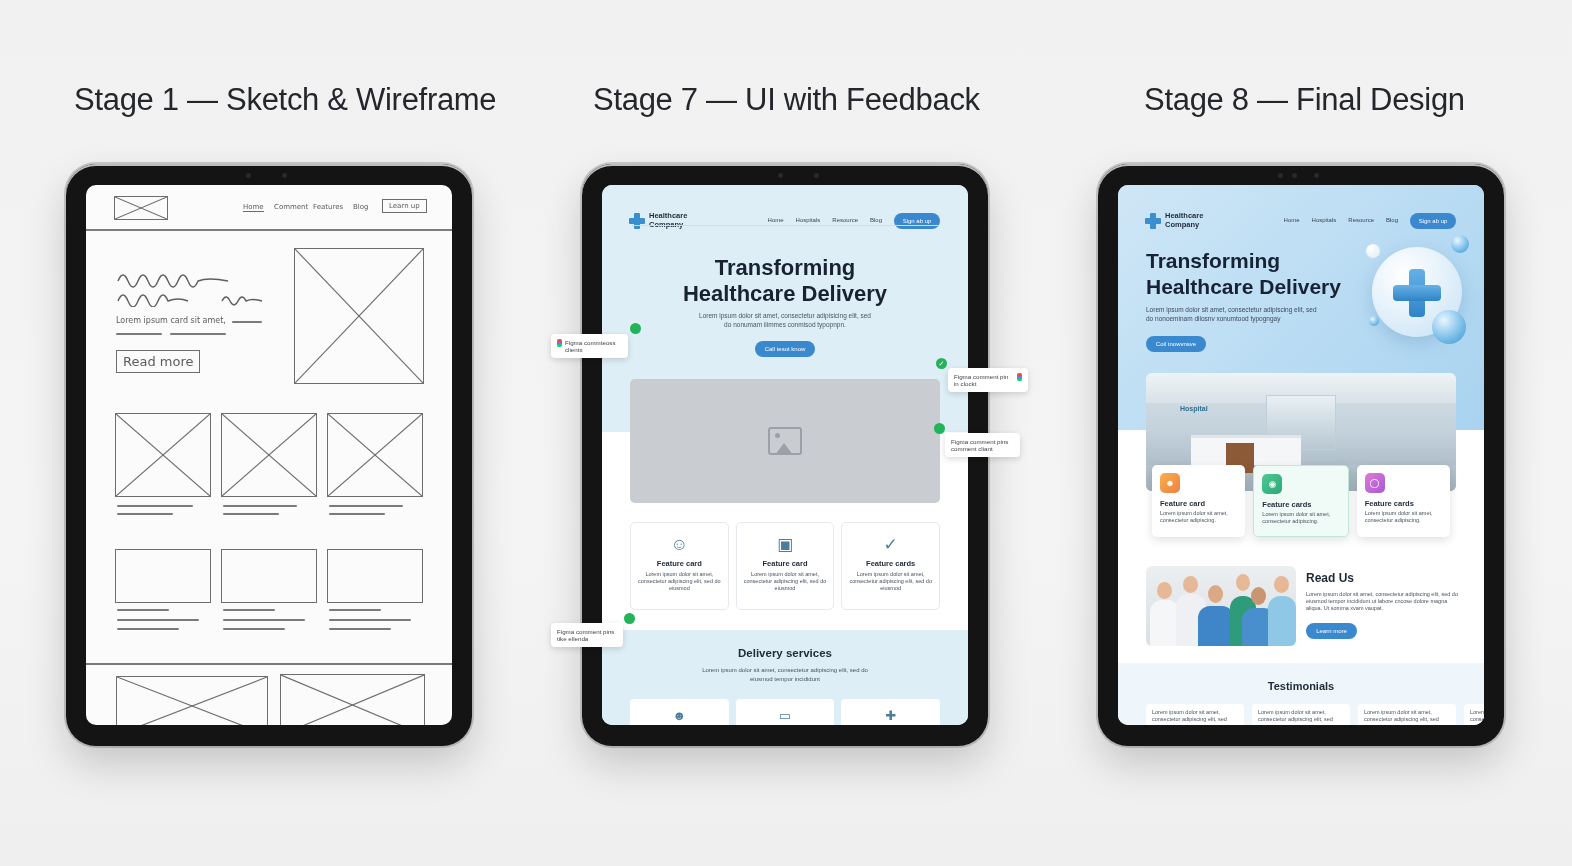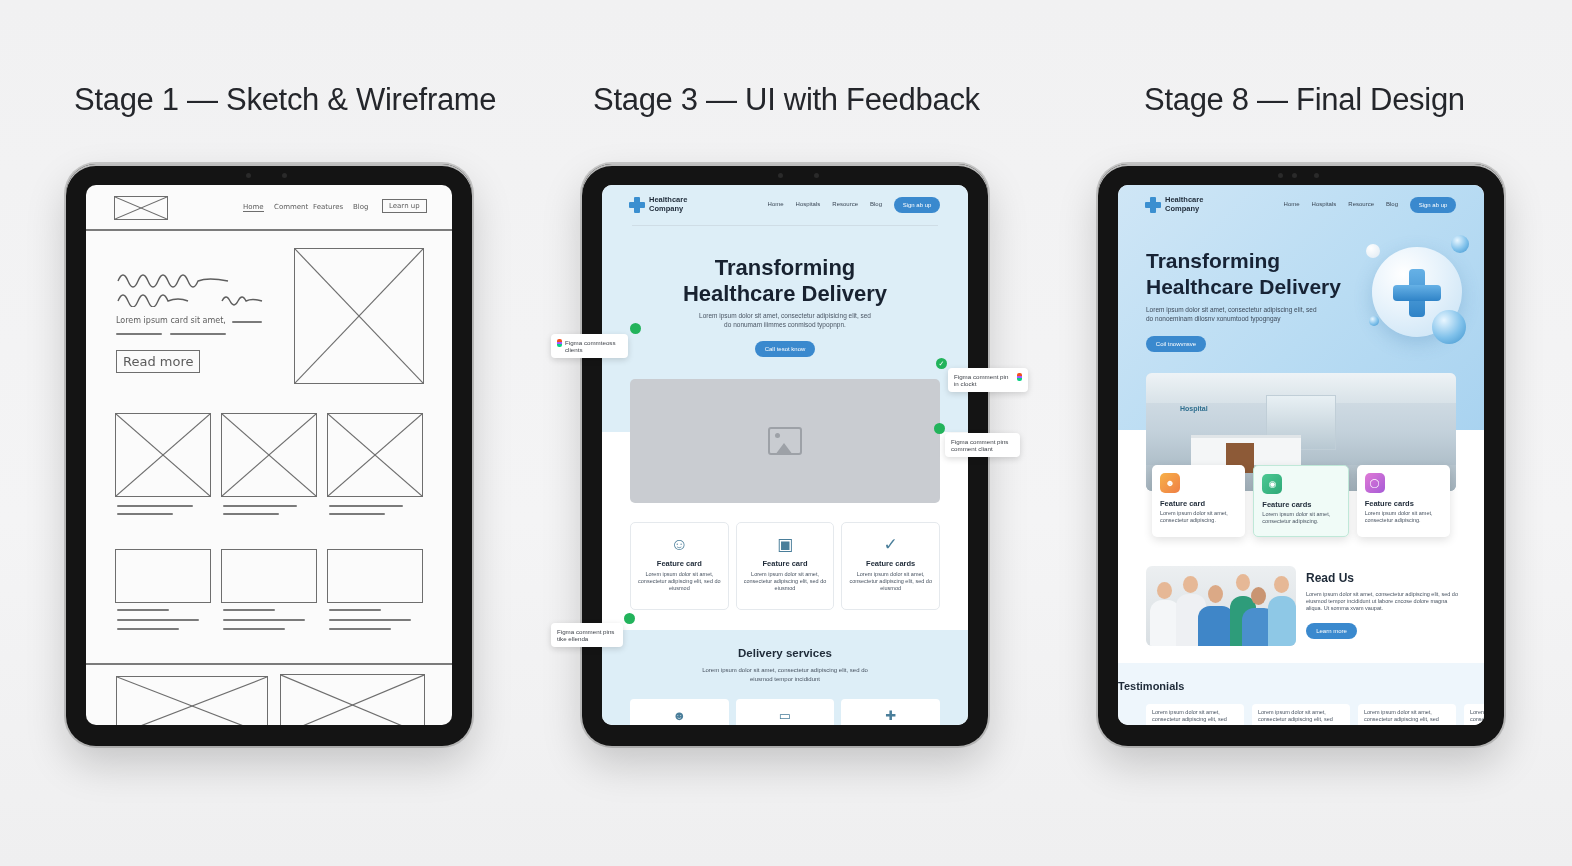--- a/index.html
+++ b/index.html
@@ -27,21 +27,21 @@
   }
 
   
   .s1 { background: #fbfbfb; }
   .sk-box { position: absolute; border: 1.5px solid #6e6e6e; }
   .sk-text { position: absolute; font-family: "DejaVu Sans", sans-serif; color: #5c5c5c; font-size: 9px; }
   .sk-line { position: absolute; height: 1.5px; background: #7a7a7a; border-radius: 1px; }
   .sk-hr { position: absolute; left: 0; right: 0; height: 1.5px; background: #7b7b7b; }
 
   
-  .nav { position: absolute; left: 0; right: 0; top: 0; height: 42px; }
+  .nav { position: absolute; left: 0; right: 0; top: 16px; height: 42px; }
   .logo { position: absolute; left: 27px; top: 11px; display: flex; align-items: center; gap: 4px; }
   .logo-mark { width: 16px; height: 16px; position: relative; }
   .logo-mark::before, .logo-mark::after { content: ""; position: absolute; background: #3b8fd0; border-radius: 1px; }
   .logo-mark::before { left: 5px; top: 0; width: 6px; height: 16px; }
   .logo-mark::after { left: 0; top: 5px; width: 16px; height: 6px; }
   .logo-text { font-size: 7.5px; font-weight: 700; color: #1e2a38; line-height: 8.5px; width: 48px; }
   .nav-links { position: absolute; right: 86px; top: 16px; display: flex; gap: 12px; font-size: 6px; color: #3a4655; }
   .nav-btn { position: absolute; right: 28px; top: 12px; width: 46px; height: 16px; border-radius: 9px; background: #3a89ce; color: #fff; font-size: 6px; display: flex; align-items: center; justify-content: center; }
   .cta { border-radius: 9px; background: #3a89ce; color: #fff; font-size: 6px; display: flex; align-items: center; justify-content: center; position: absolute; }
 
@@ -94,29 +94,29 @@
   .s3-card.green { background: #f0fbf7; border: 1px solid #bfe8d8; }
   .s3-card .badge { width: 20px; height: 20px; border-radius: 5px; color: #fff; font-size: 9px; text-align: center; line-height: 20px; }
   .s3-card .t { font-size: 7.5px; font-weight: 700; color: #1e2a38; margin-top: 6px; }
   .s3-card .d { font-size: 5.5px; color: #485361; line-height: 7px; margin-top: 2px; }
   .s3-team { position: absolute; left: 28px; top: 381px; width: 150px; height: 80px; border-radius: 6px; overflow: hidden; background: linear-gradient(180deg, #eceff1, #d9dfe3); }
   .person { position: absolute; bottom: 0; border-radius: 12px 12px 0 0; }
   .head { position: absolute; border-radius: 50%; background: #e6b896; }
   .s3-about-h { position: absolute; left: 188px; top: 386px; font-size: 12px; font-weight: 700; color: #1e2a38; }
   .s3-about-d { position: absolute; left: 188px; top: 406px; width: 155px; font-size: 5.5px; color: #485361; line-height: 7px; }
   .s3-test-band { position: absolute; left: 0; right: 0; top: 478px; height: 70px; background: #eef6fc; }
-  .s3-test-h { position: absolute; left: 0; right: 0; top: 495px; font-size: 11px; font-weight: 700; color: #1e2a38; }
+  .s3-test-h { position: absolute; left: 0; right: 0; top: 495px; text-align: center; font-size: 11px; font-weight: 700; color: #1e2a38; }
   .s3-test-row { position: absolute; left: 28px; top: 519px; display: flex; gap: 8px; }
   .s3-test-row .tc { width: 98px; height: 30px; background: #fff; border-radius: 4px; font-size: 5.5px; color: #485361; line-height: 7px; padding: 5px 6px; }
 </style>
 </head>
 <body>
 
 <div class="stage-title" style="left:74px;">Stage 1 — Sketch &amp; Wireframe</div>
-<div class="stage-title" style="left:593px;">Stage 3 — UI with Feedback</div>
+<div class="stage-title" style="left:593px;">Stage 7 — UI with Feedback</div>
 <div class="stage-title" style="left:1144px;">Stage 8 — Final Design</div>
 
 <div class="tablet" style="left:66px;">
   <div class="cam" style="left:180px;"></div>
   <div class="cam" style="left:216px;"></div>
   <div class="screen s1">
 
     <svg class="sk-box" style="left:28px;top:11px;width:54px;height:24px;" viewBox="0 0 54 24" preserveAspectRatio="none">
         <line x1="0" y1="0" x2="54" y2="24" stroke="#6e6e6e" stroke-width="1.2"></line>
         <line x1="54" y1="0" x2="0" y2="24" stroke="#6e6e6e" stroke-width="1.2"></line>

